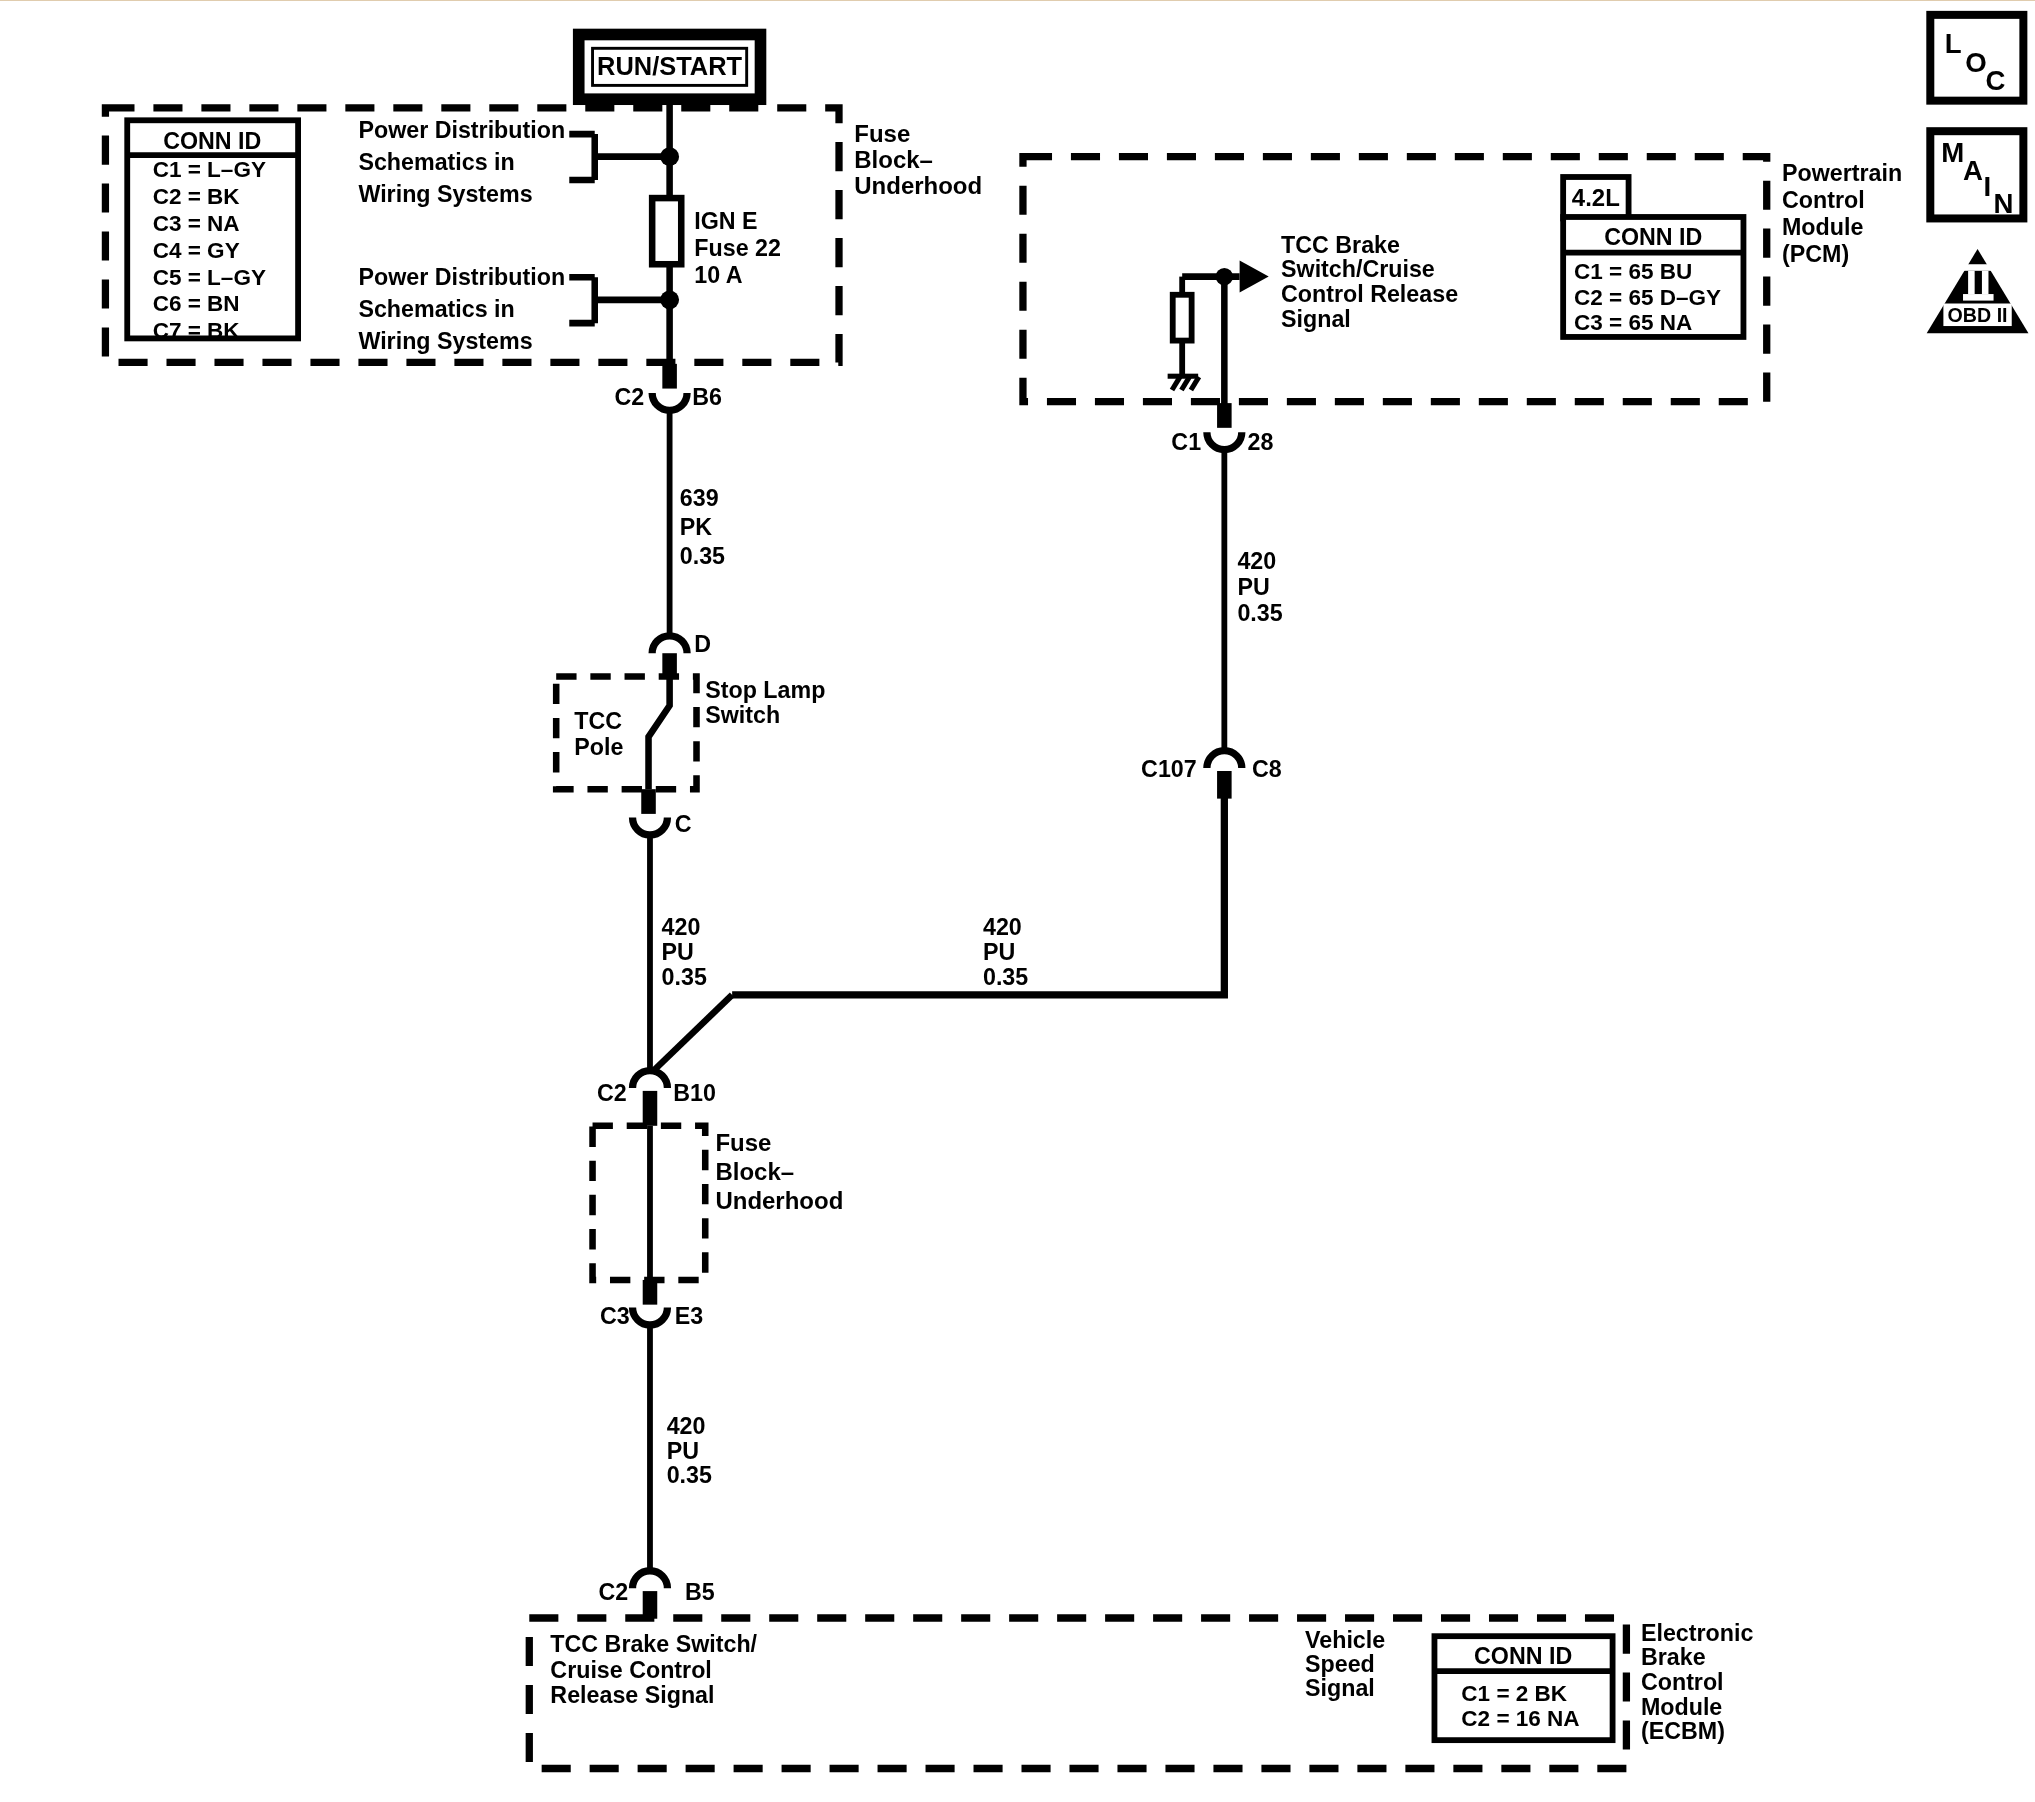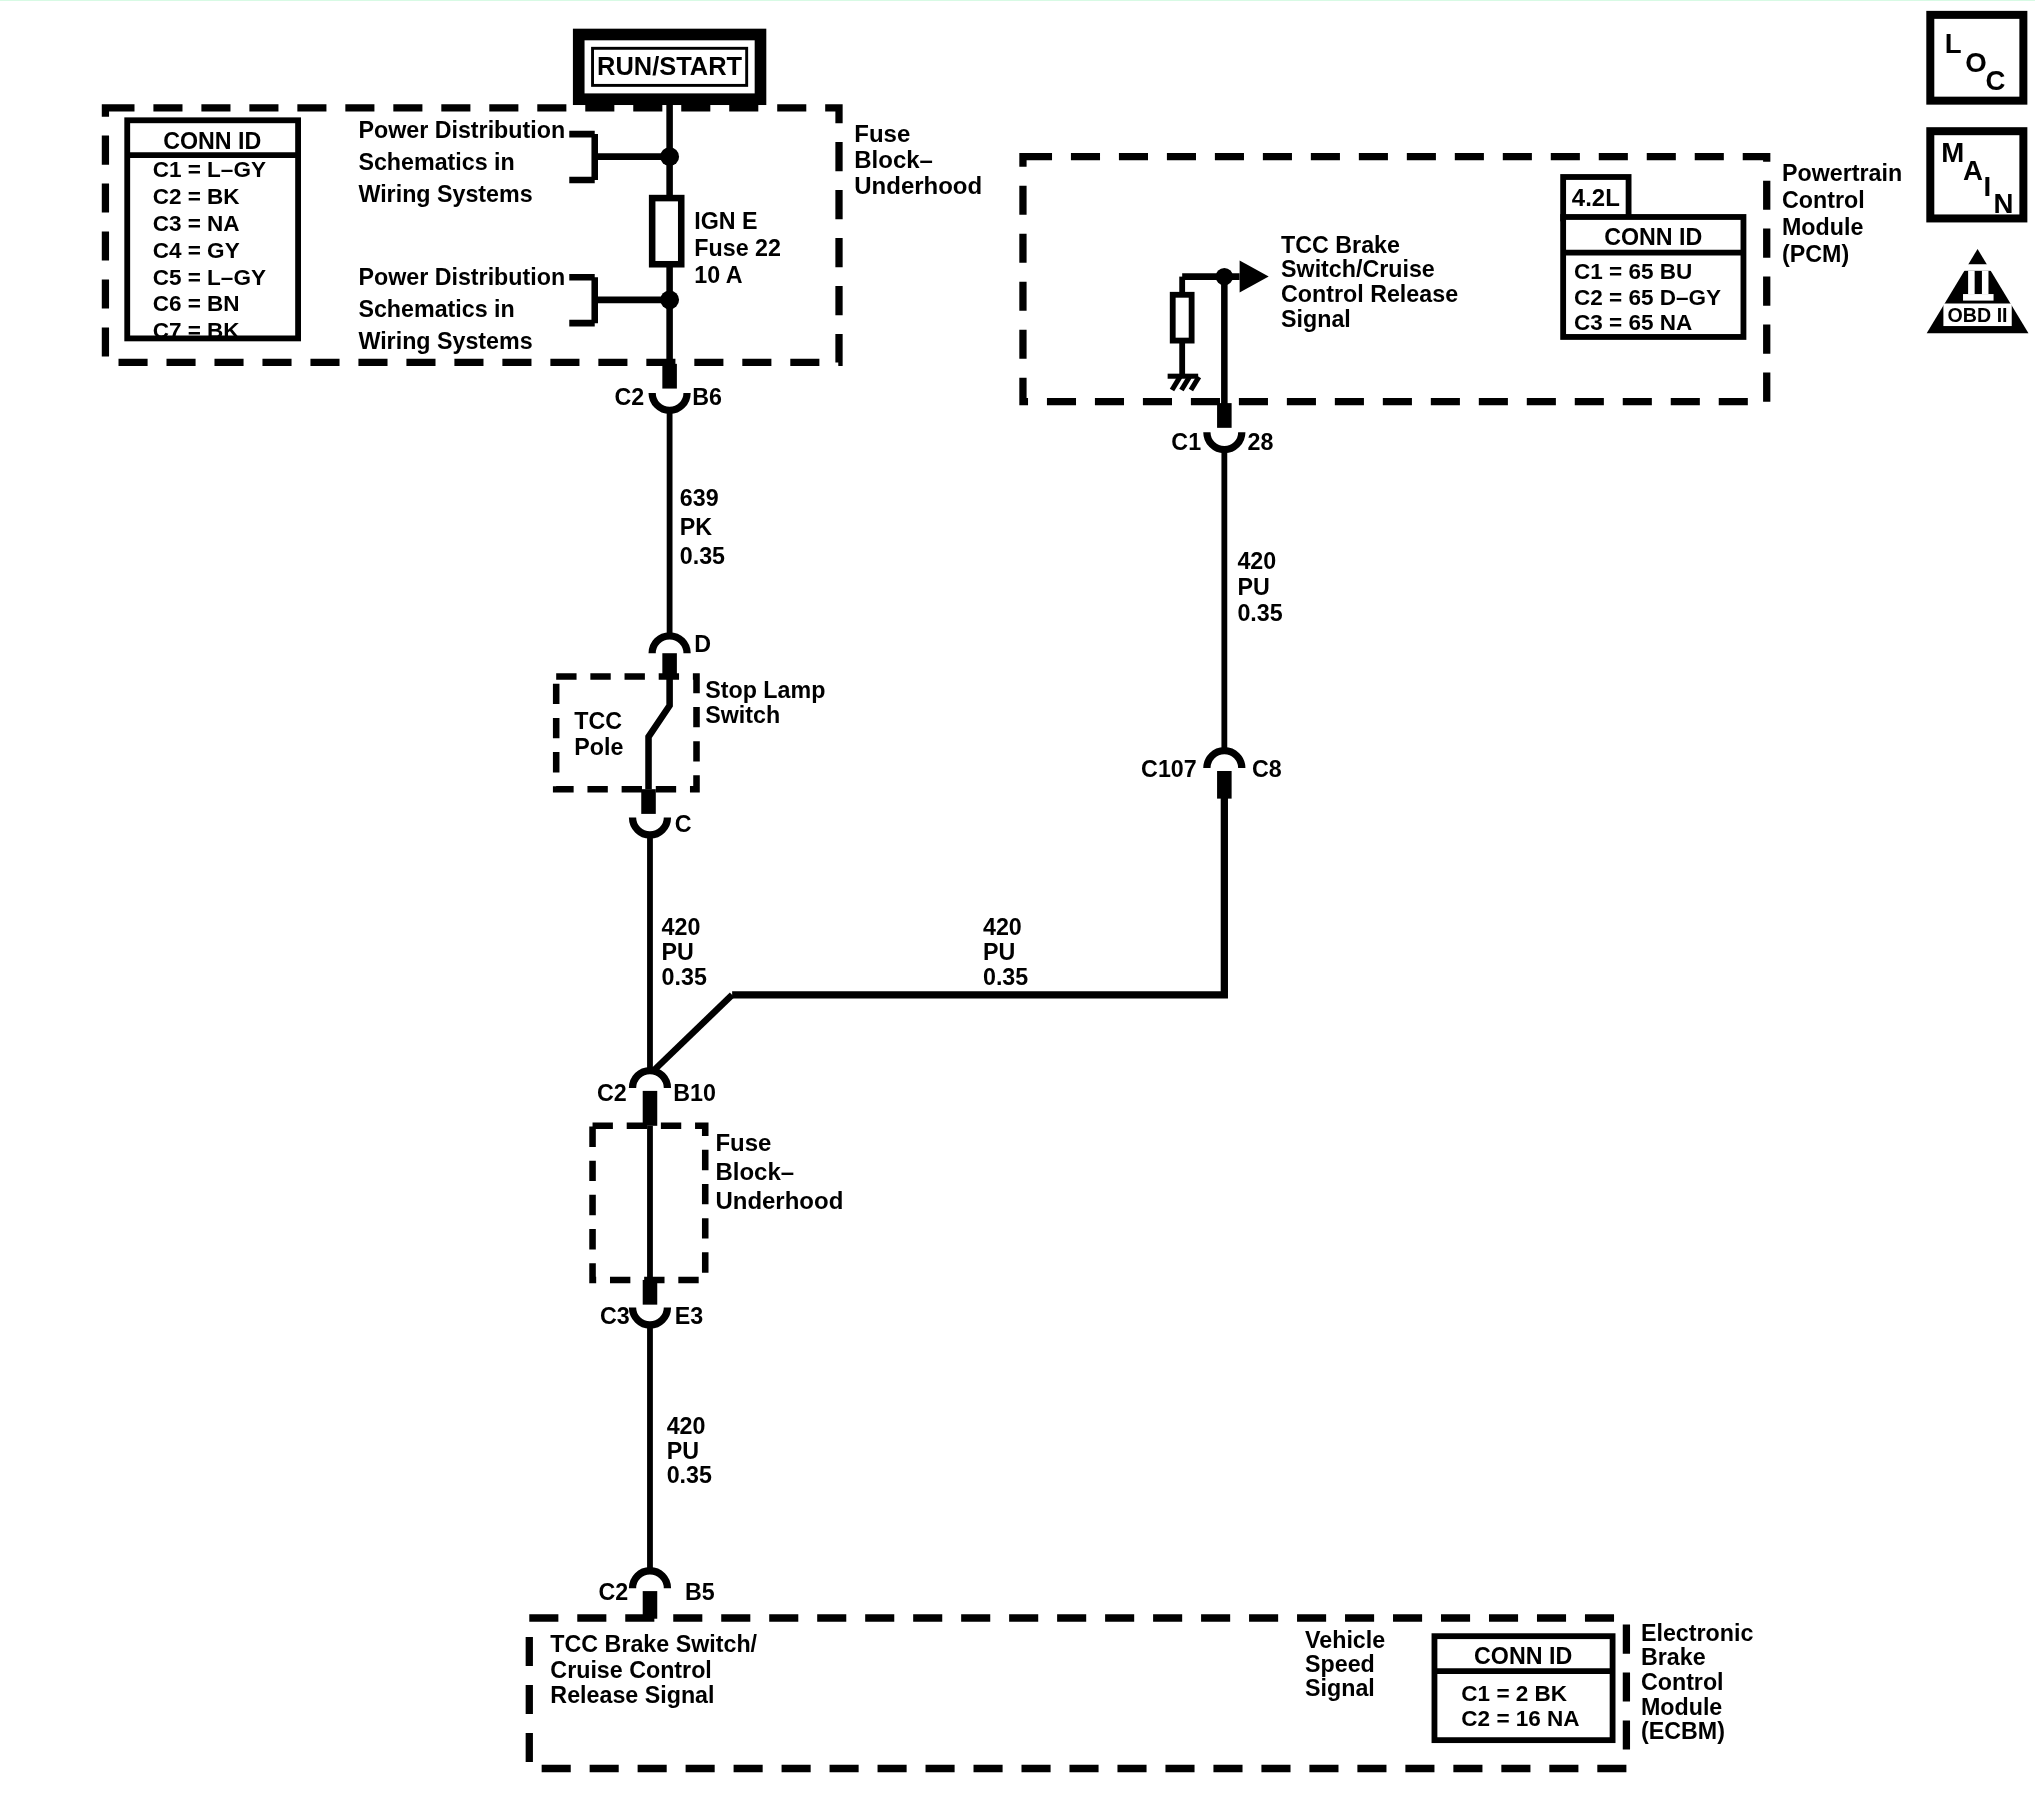--- a/index.html
+++ b/index.html
@@ -1,16 +1,16 @@
 <!DOCTYPE html>
 <html style="font-size:11.6px"><head>
 <meta charset="utf-8">
 <style>
   html,body{margin:0;padding:0;background:#ffffff;}
-  .stage{position:relative;width:2035px;height:1803px;background:#86efac;}
+  .stage{position:relative;width:2035px;height:1803px;background:#a16207;}
   svg{display:block;}
   svg text{font-family:"Liberation Sans","DejaVu Sans",sans-serif;font-weight:bold;fill:#000;}
   .t32{font-size:32px;}
   .t31{font-size:31px;}
   .t35{font-size:35px;}
   .t33{font-size:33px;}
   .t38{font-size:38px;}
   .t26{font-size:27px;}
   .mid{text-anchor:middle;}
   .end{text-anchor:end;}

